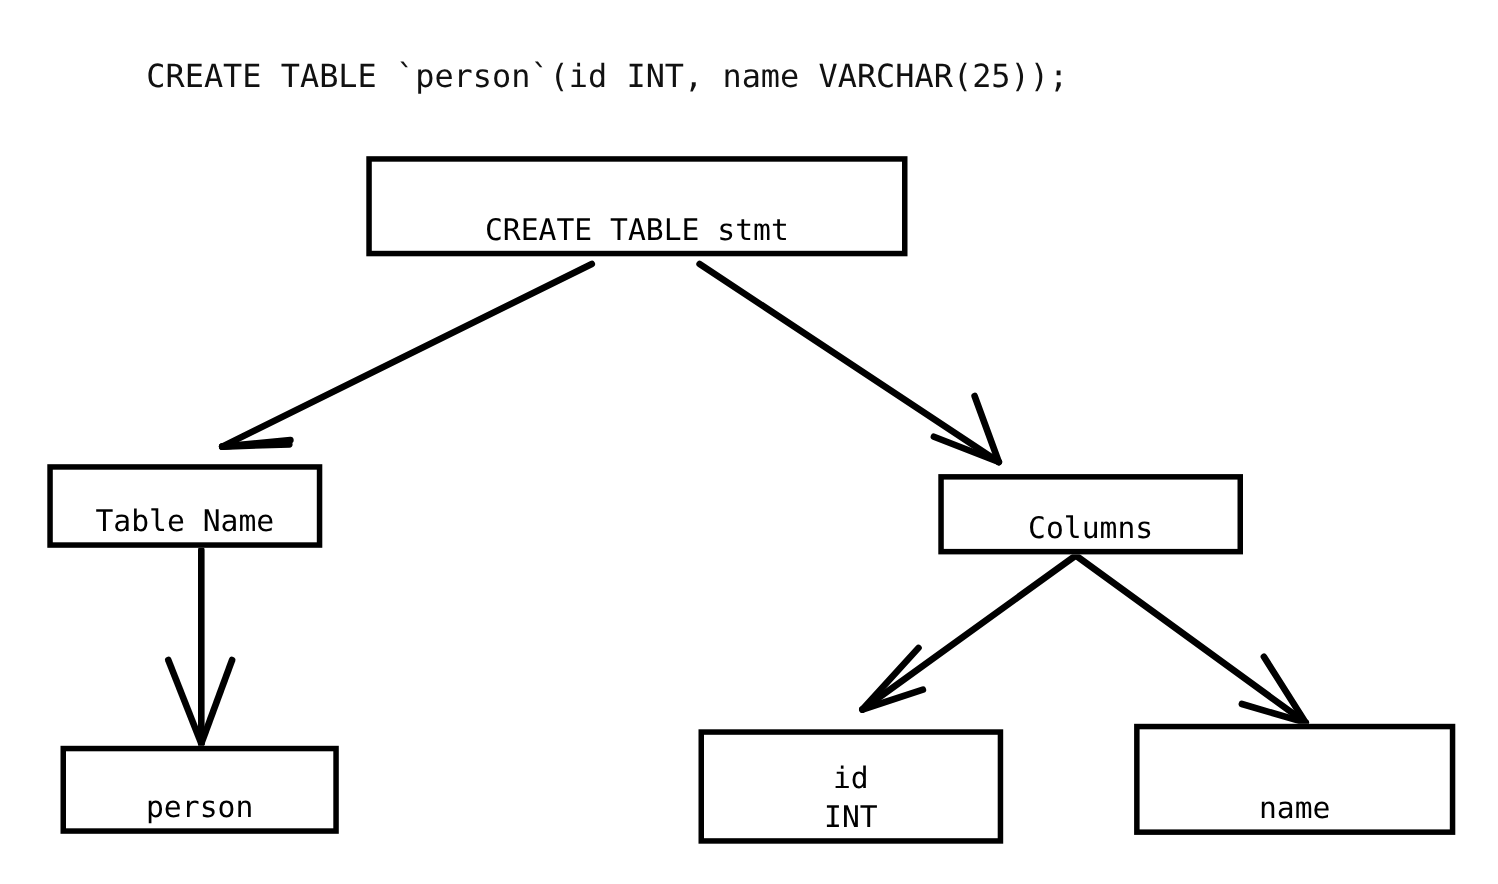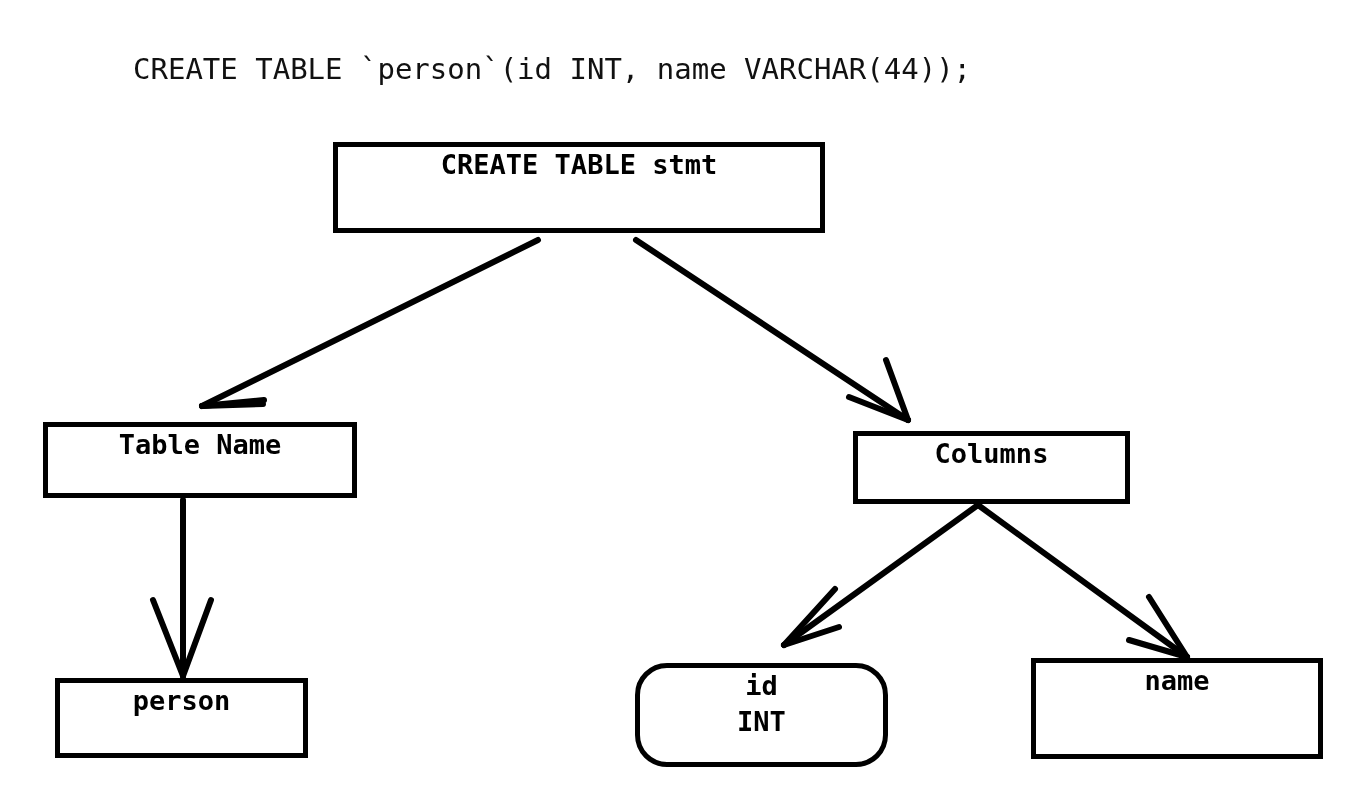--- a/index.html
+++ b/index.html
@@ -38,37 +38,36 @@
     color: #111111;
   }
   .node {
     position: absolute;
     box-sizing: border-box;
     background: #ffffff;
     border: 5px solid #000000;
     display: flex;
     flex-direction: column;
     align-items: center;
-    justify-content: flex-start;
+    justify-content: flex-end;
     text-align: center;
     font-size: 27px;
     line-height: 36px;
     white-space: pre;
     color: #000000;
     z-index: 2;
-    font-weight: bold;
   }
   .node .line2 { display: block; }
 </style>
 </head>
 <body>
 
 <div id="canvas">
 
-  <div class="stmt-title">CREATE TABLE `person`(id INT, name VARCHAR(44));</div>
+  <div class="stmt-title">CREATE TABLE `person`(id INT, name VARCHAR(25));</div>
 
   <svg id="edges" viewBox="0 0 1362 804" xmlns="http://www.w3.org/2000/svg">
     <g fill="none" stroke="#000000" stroke-width="6" stroke-linecap="round" stroke-linejoin="round">
 
       <g>
         <line x1="538" y1="240" x2="202" y2="406"></line>
         <line x1="202" y1="406" x2="264" y2="400"></line>
         <line x1="202" y1="406" x2="263" y2="404"></line>
       </g>
 
@@ -96,33 +95,33 @@
         <line x1="1187" y1="657" x2="1129" y2="640"></line>
       </g>
 
     </g>
   </svg>
 
   <div class="node" style="left:333px; top:142px; width:492px; height:91px;">
     <span>CREATE TABLE stmt</span>
   </div>
 
-  <div class="node" style="left:43px; top:422px; width:314px; height:76px;">
+  <div class="node" style="left:43px; top:422px; width:250px; height:76px;">
     <span>Table Name</span>
   </div>
 
   <div class="node" style="left:853px; top:431px; width:277px; height:73px;">
     <span>Columns</span>
   </div>
 
   <div class="node" style="left:55px; top:678px; width:253px; height:80px;">
     <span>person</span>
   </div>
 
-  <div class="node" style="left:635px; top:663px; width:253px; height:104px;border-radius:32px;">
+  <div class="node" style="left:635px; top:663px; width:277px; height:104px;">
     <span>id</span>
     <span class="line2">INT</span>
   </div>
 
   <div class="node" style="left:1031px; top:658px; width:292px; height:101px;">
     <span>name</span>
   </div>
 
 </div>
 

